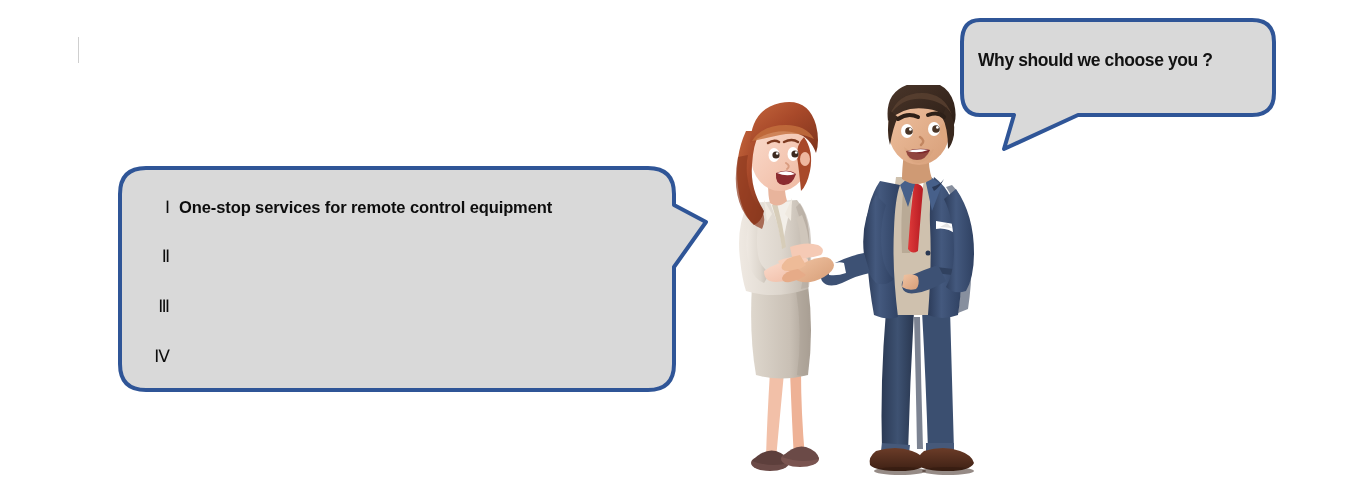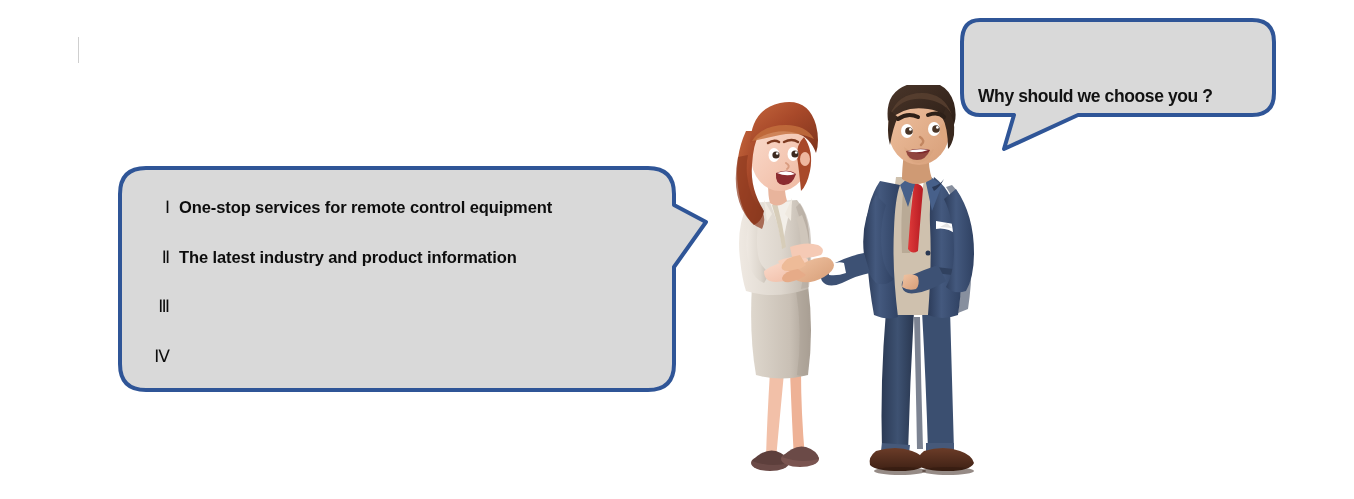--- a/index.html
+++ b/index.html
@@ -82,21 +82,20 @@
     position: absolute;
     left: 978px;
     top: 50px;
     width: 280px;
     font-family: "Liberation Sans", sans-serif;
     font-size: 17.5px;
     font-weight: bold;
     color: #121212;
     letter-spacing: -0.4px;
     white-space: nowrap;
-    margin-top: 36px;
   }
 
   
   #people {
     position: absolute;
     left: 700px;
     top: 85px;
     width: 330px;
     height: 414px;
   }
@@ -125,21 +124,20 @@
       Z"></path>
   </svg>
 
   <div class="bullets">
     <div class="bullet-row">
       <span class="bullet-num">Ⅰ</span>
       <span class="bullet-text">One-stop services for remote control equipment</span>
     </div>
     <div class="bullet-row">
       <span class="bullet-num">Ⅱ</span>
-      <span class="bullet-text">The latest industry and product information</span>
     </div>
     <div class="bullet-row">
       <span class="bullet-num">Ⅲ</span>
     </div>
     <div class="bullet-row">
       <span class="bullet-num">Ⅳ</span>
     </div>
   </div>
 
   <svg id="bubble-right-svg" class="bubble-svg" width="330" height="145" viewBox="0 0 330 145">

